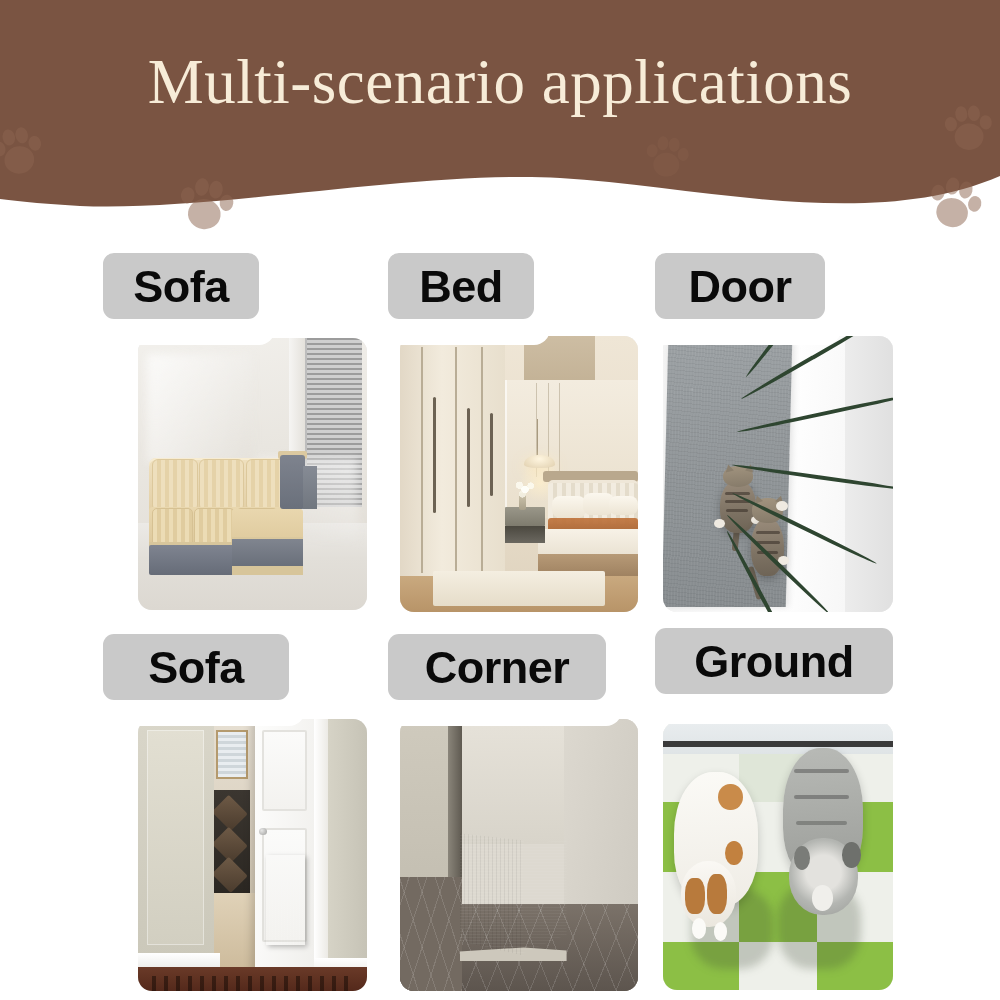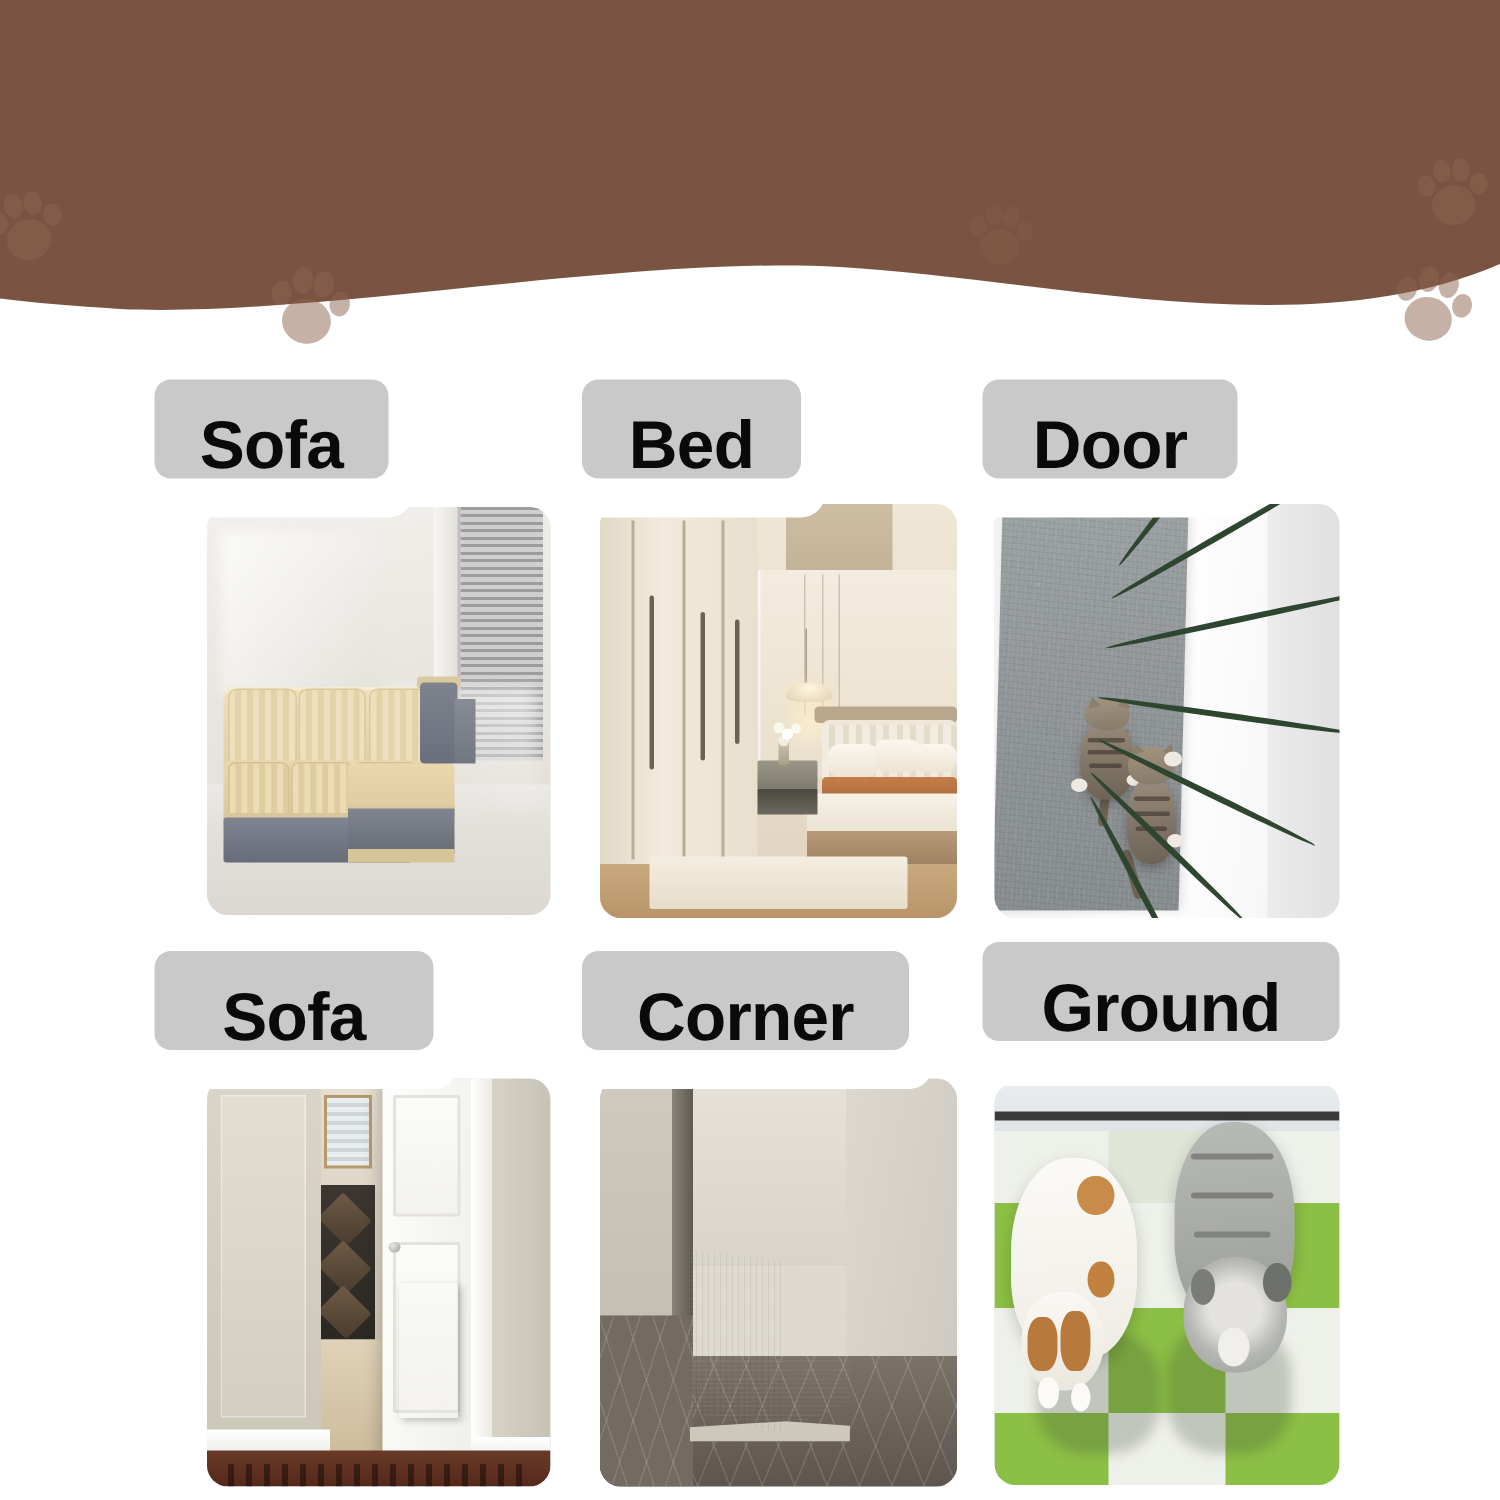--- a/index.html
+++ b/index.html
@@ -44,21 +44,21 @@
     border-radius:14px;
     overflow:hidden;
     background:#e8e8e6;
   }
   .badge {
     position:absolute;
     background:#c9c9c9;
     border-radius:11px;
     z-index:10;
     display:flex;
-    align-items:flex-end;
+    align-items:center;
     justify-content:center;
     padding:0 14px;
     height:66px;
   }
   .badge-text {
     font-family:"Liberation Sans", sans-serif;
     font-weight:bold;
     font-size:45px;
     line-height:1;
     color:#0a0a0a;
@@ -338,20 +338,21 @@
     <ellipse cx="80" cy="47" rx="10" ry="12" fill="#8d6550"></ellipse>
   </svg>
   <svg class="paw" style="left:922px;top:168px;width:66px;height:66px;transform:rotate(14deg);" viewBox="0 0 100 100">
     <ellipse cx="50" cy="68" rx="24" ry="22" fill="#8d6550"></ellipse>
     <ellipse cx="22" cy="44" rx="10" ry="12" fill="#8d6550"></ellipse>
     <ellipse cx="41" cy="29" rx="10" ry="13" fill="#8d6550"></ellipse>
     <ellipse cx="62" cy="30" rx="10" ry="13" fill="#8d6550"></ellipse>
     <ellipse cx="80" cy="47" rx="10" ry="12" fill="#8d6550"></ellipse>
   </svg>
 
+  <div class="header-title">Multi-scenario applications</div>
 </div>
 
 <div class="grid">
 
   <div class="cell">
     <div class="photo" style="left:138px;top:106px;width:229px;height:272px;">
       <div class="sc">
         <div class="lay sofa-wall"></div>
         <div class="lay sofa-marble1"></div>
         <div class="lay blind-edge"></div>

